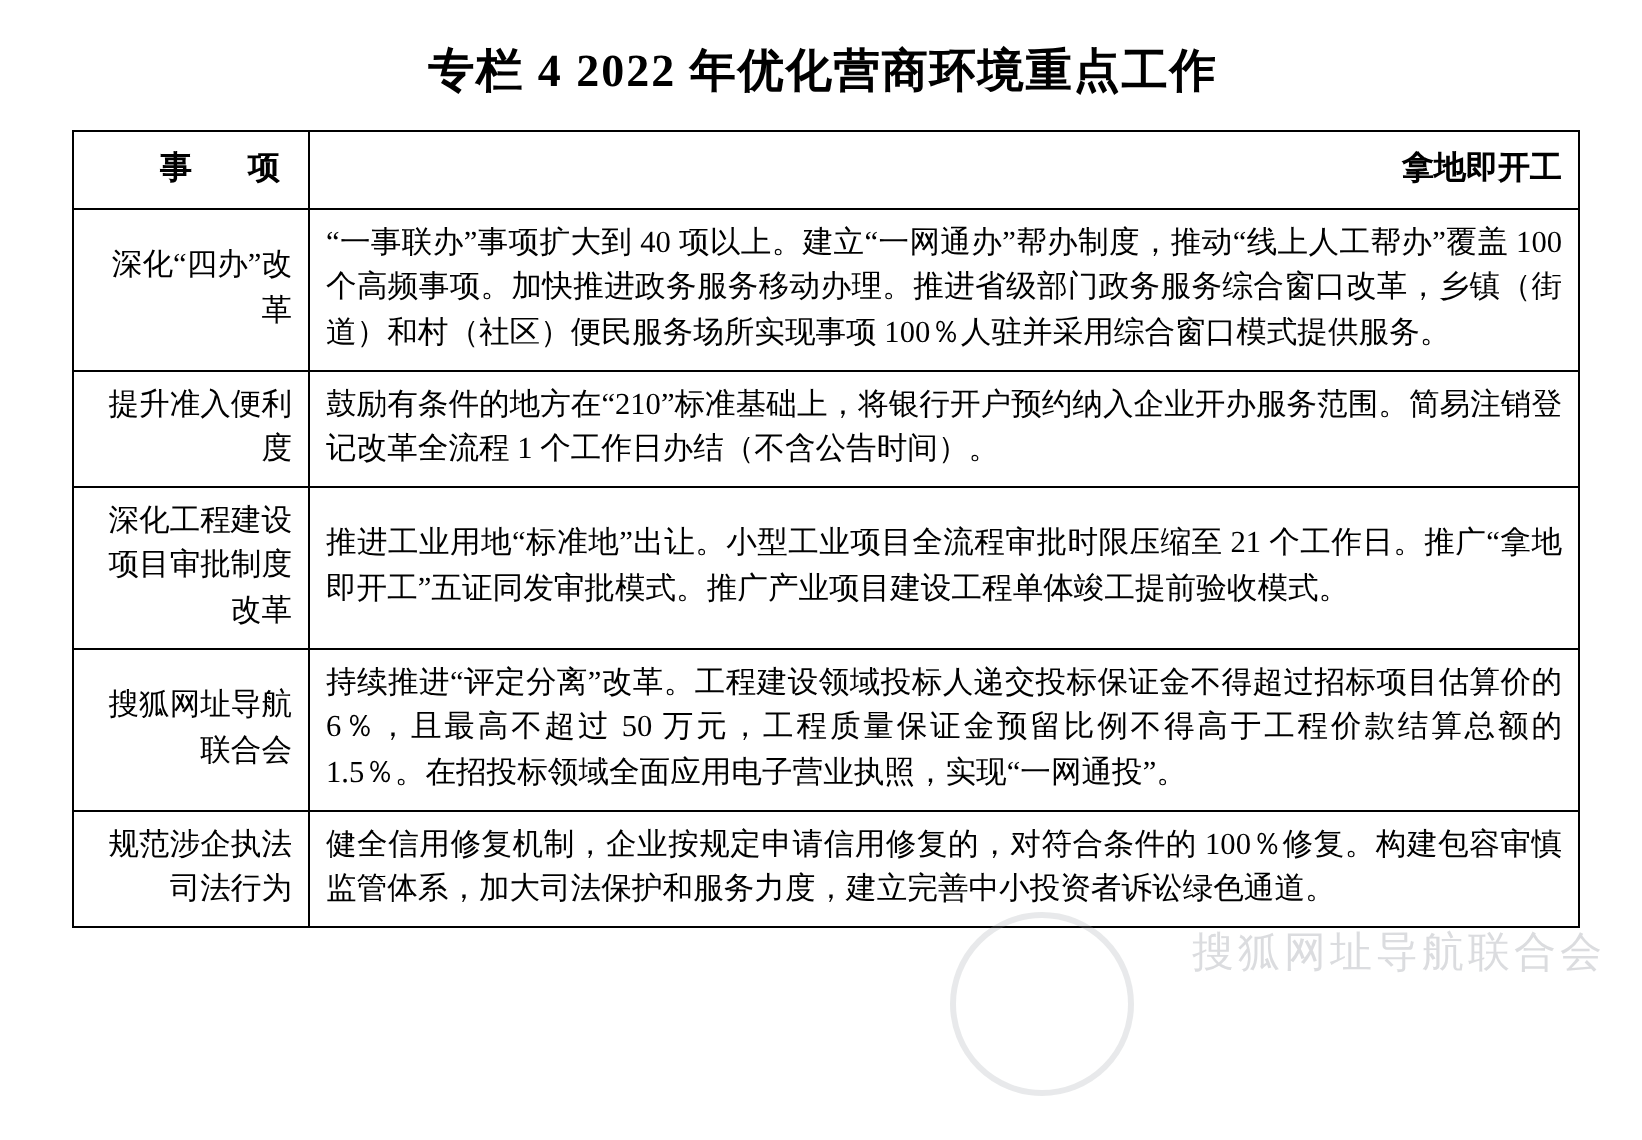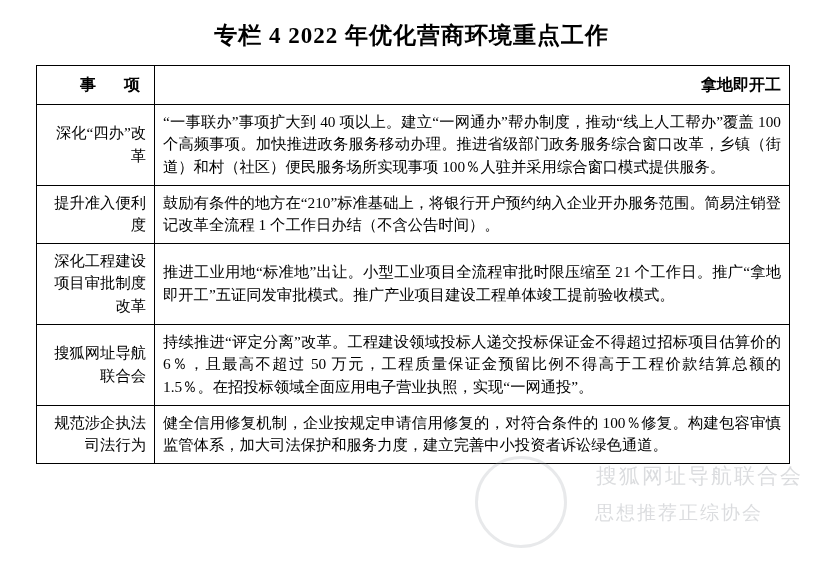--- a/index.html
+++ b/index.html
@@ -135,16 +135,15 @@
       <tr>
         <td class="item">规范涉企执法司法行为</td>
         <td class="detail">健全信用修复机制，企业按规定申请信用修复的，对符合条件的 100％修复。构建包容审慎监管体系，加大司法保护和服务力度，建立完善中小投资者诉讼绿色通道。</td>
       </tr>
     </tbody>
   </table>
 
   <div class="wm">
     <div class="wm-seal"></div>
     <div class="wm-line wm-l1">搜狐网址导航联合会</div>
-    <div class="wm-line wm-l2">思想推荐正综协会</div>
   </div>
 
 </div>
 
 </body></html>

